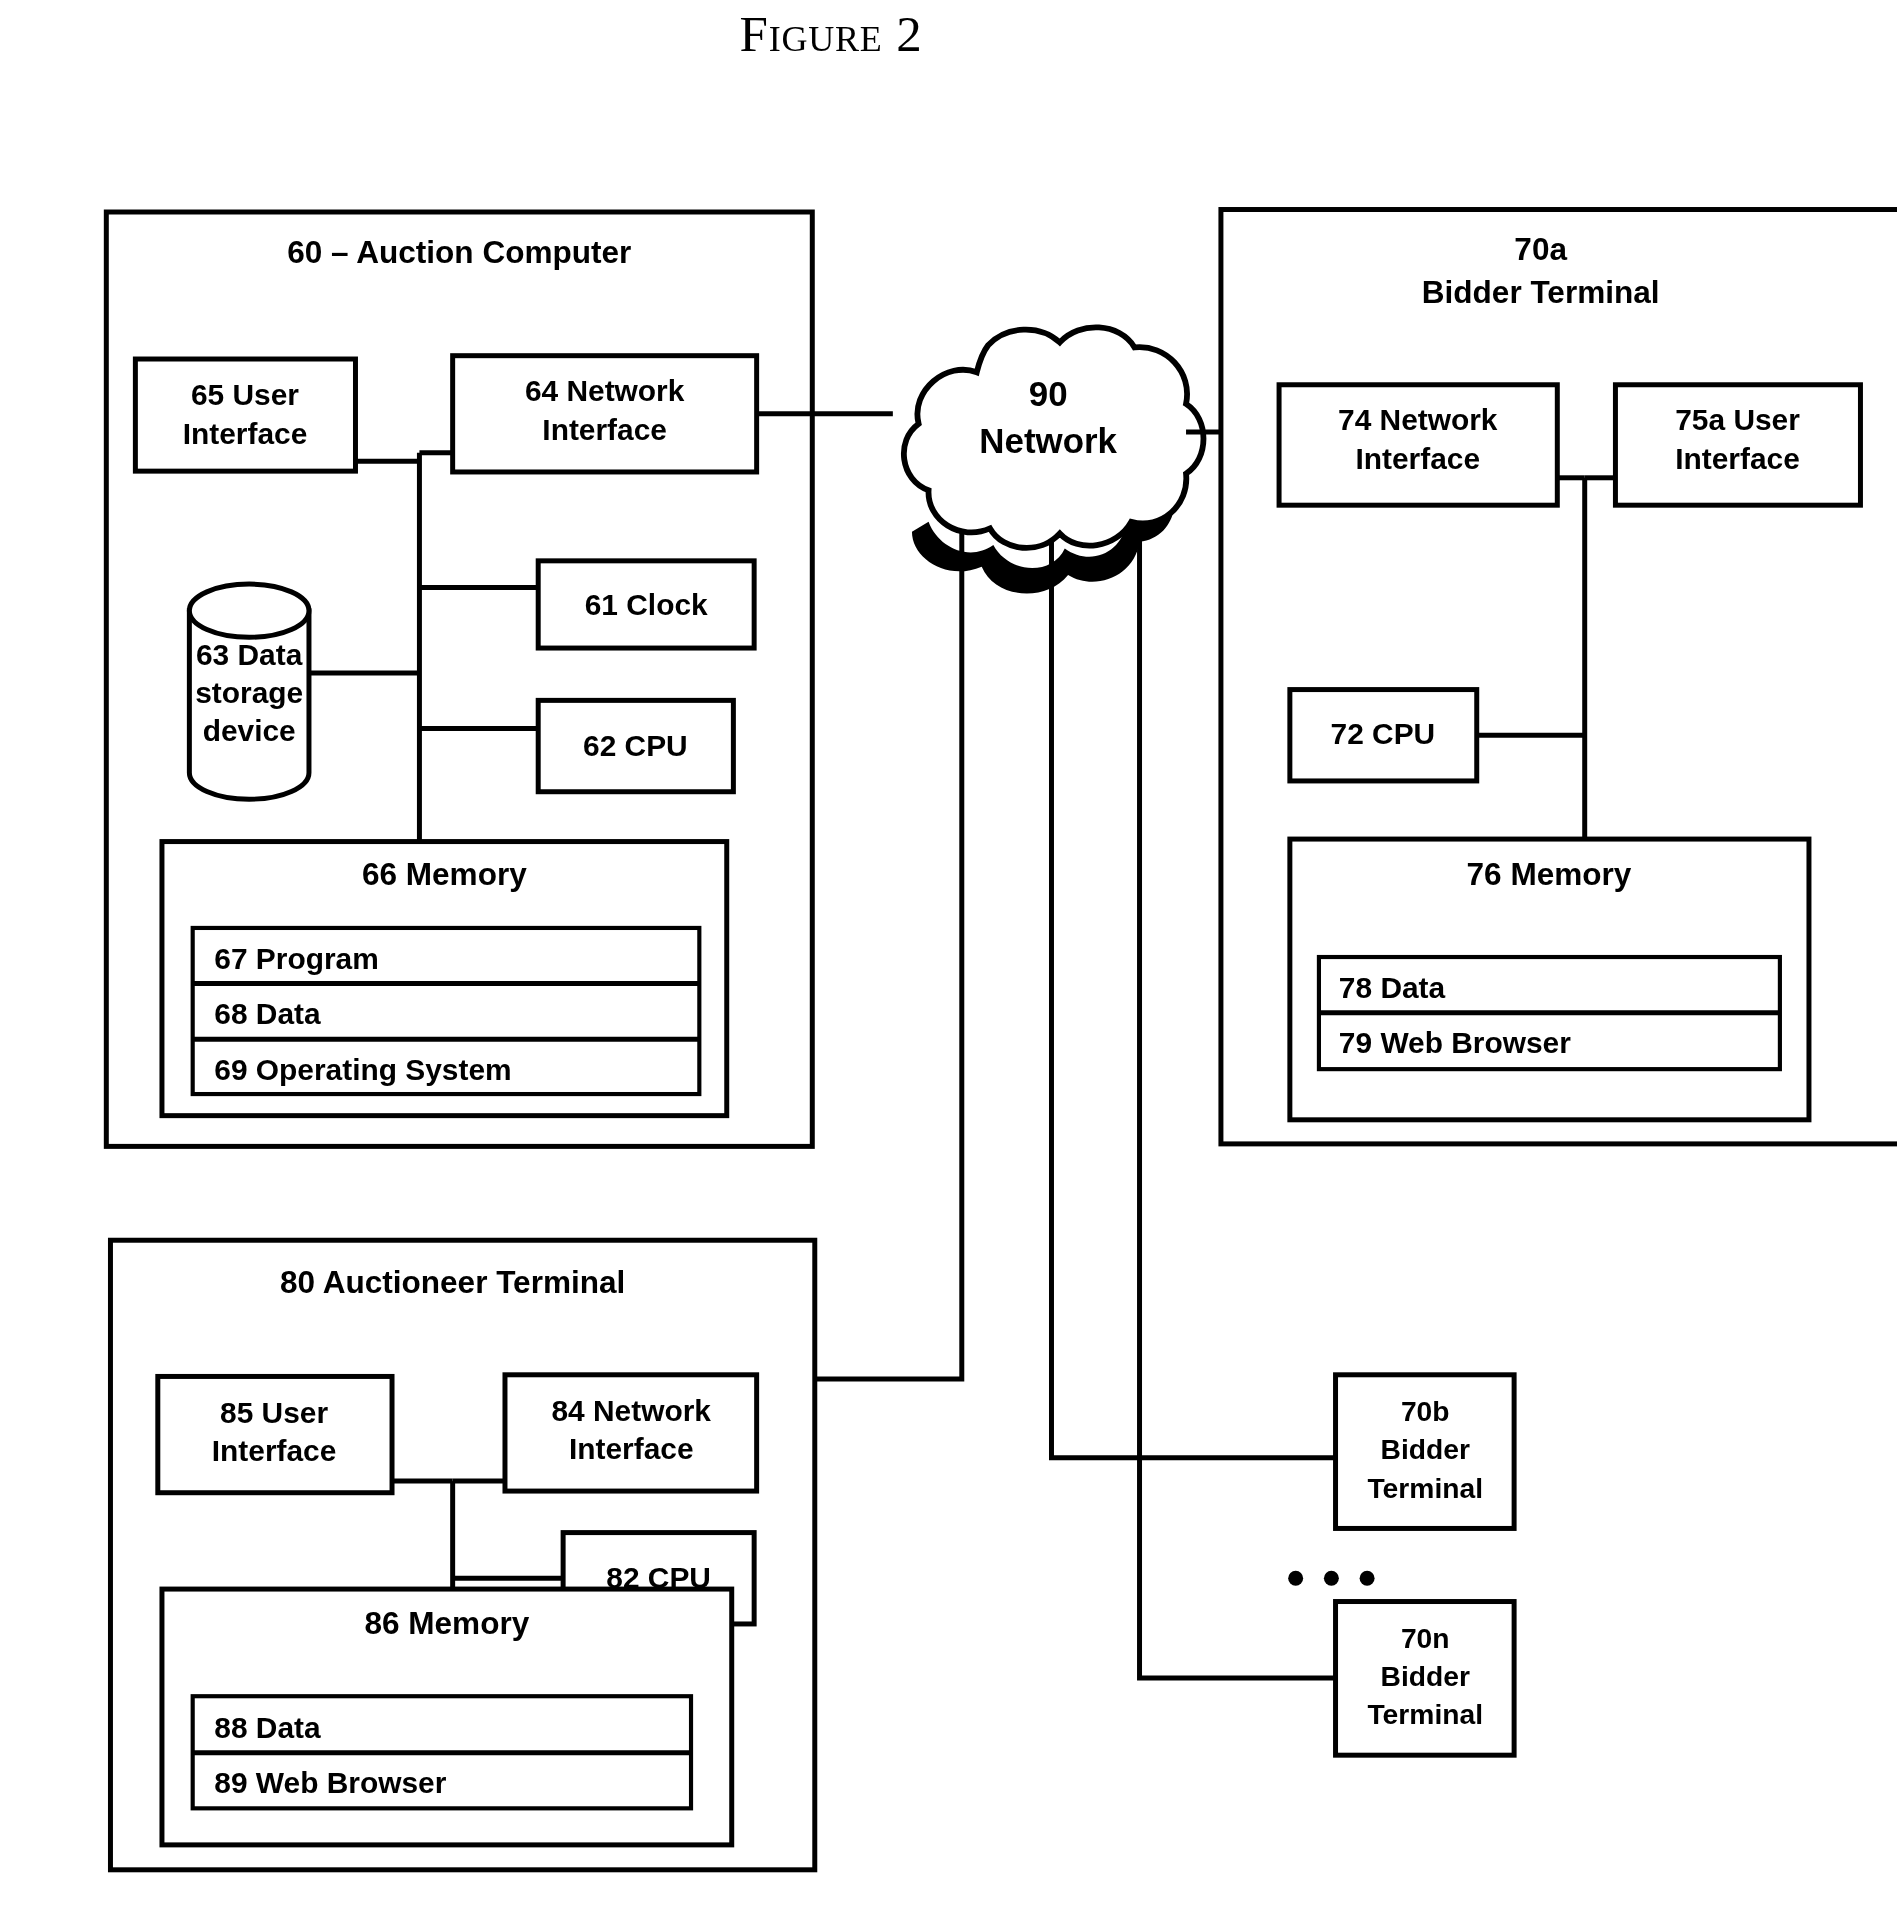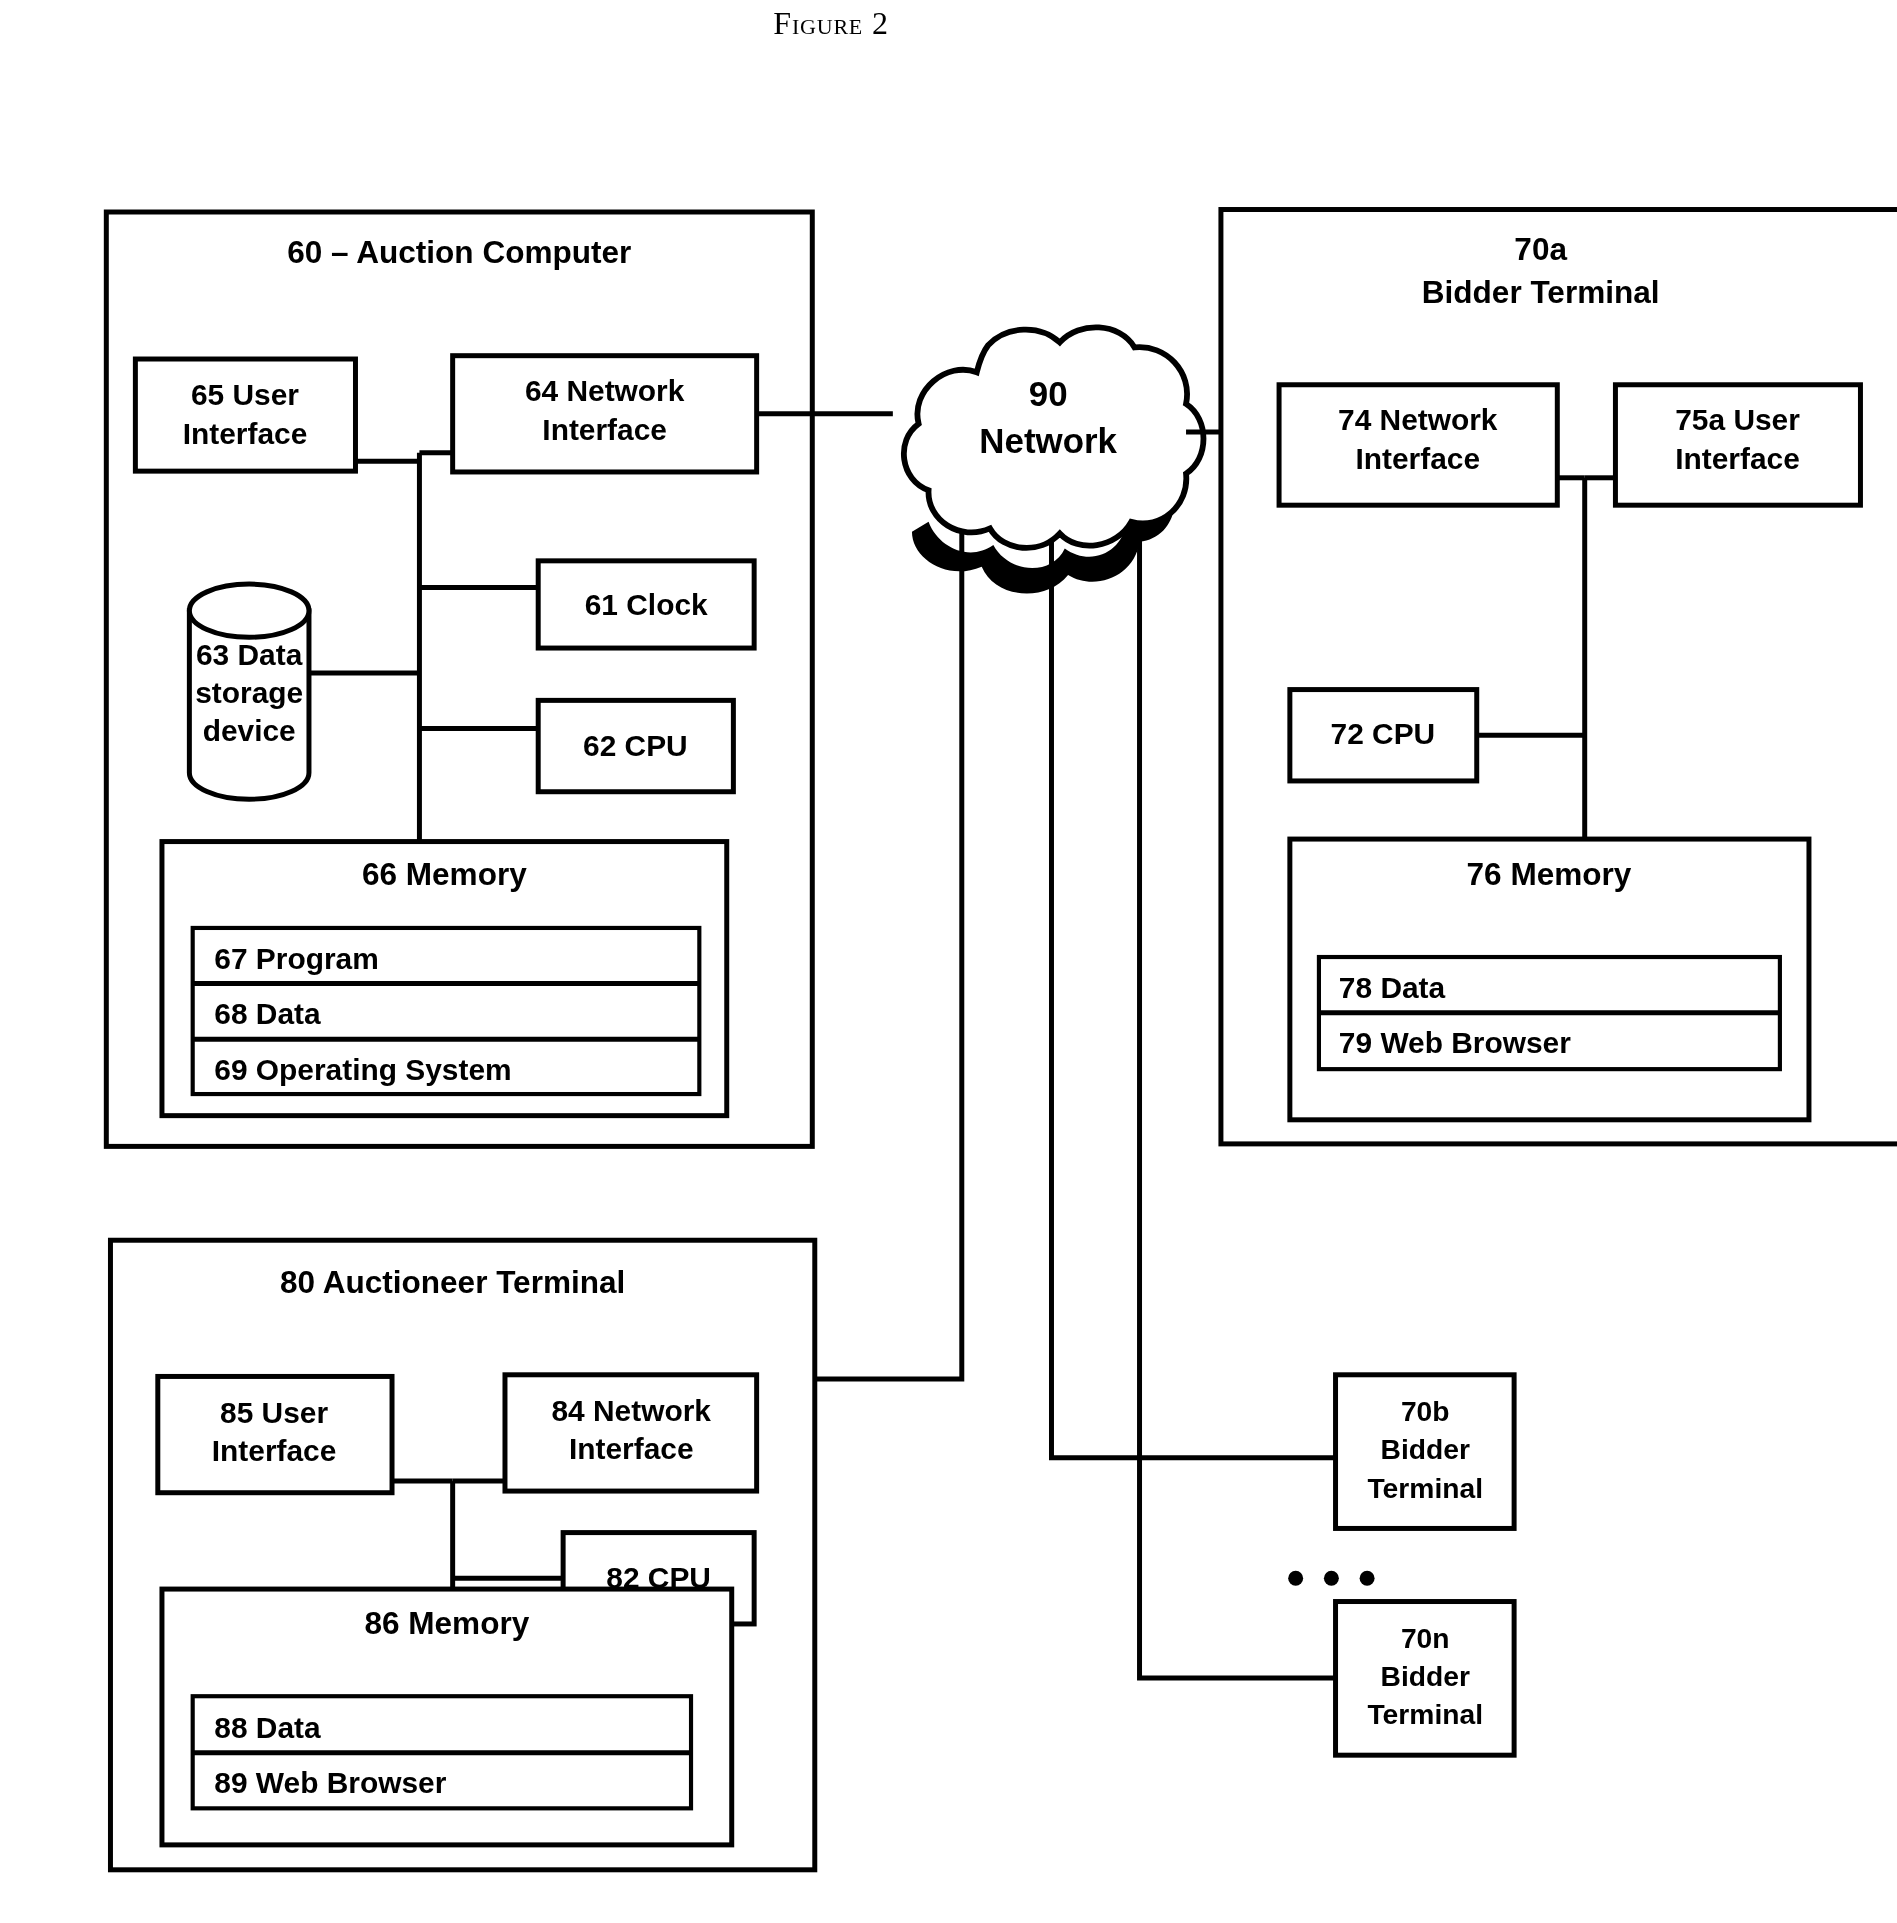--- a/index.html
+++ b/index.html
@@ -29,21 +29,21 @@
     height: 1924px;
     display: block;
   }
   .fig-title {
     position: absolute;
     top: 5px;
     left: 0;
     width: 1662px;
     text-align: center;
     font-family: "Liberation Serif", serif;
-    font-size: 32px;
+    font-size: 51px;
     font-variant: small-caps;
     letter-spacing: 0.8px;
     white-space: pre;
   }
   
   text {
     font-family: "Liberation Sans", sans-serif;
     fill: #000000;
     font-weight: 600;
   }

